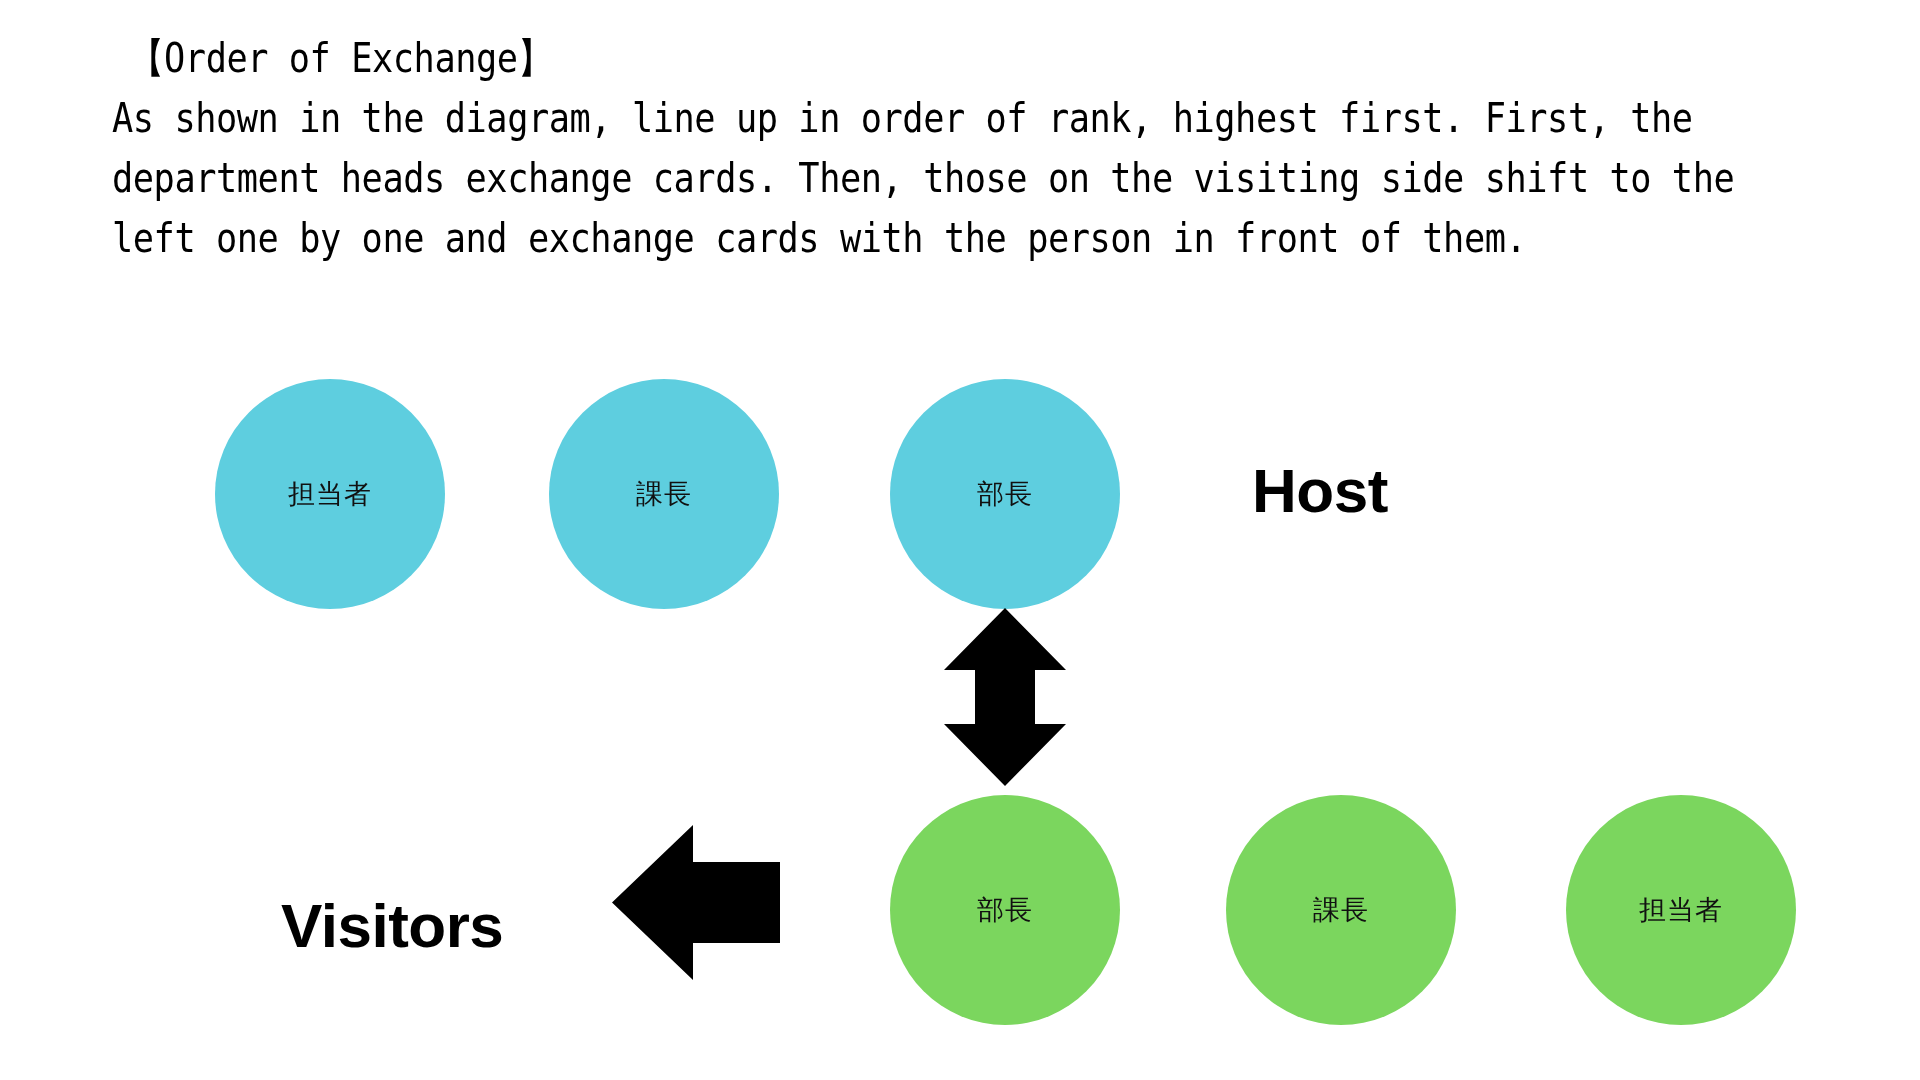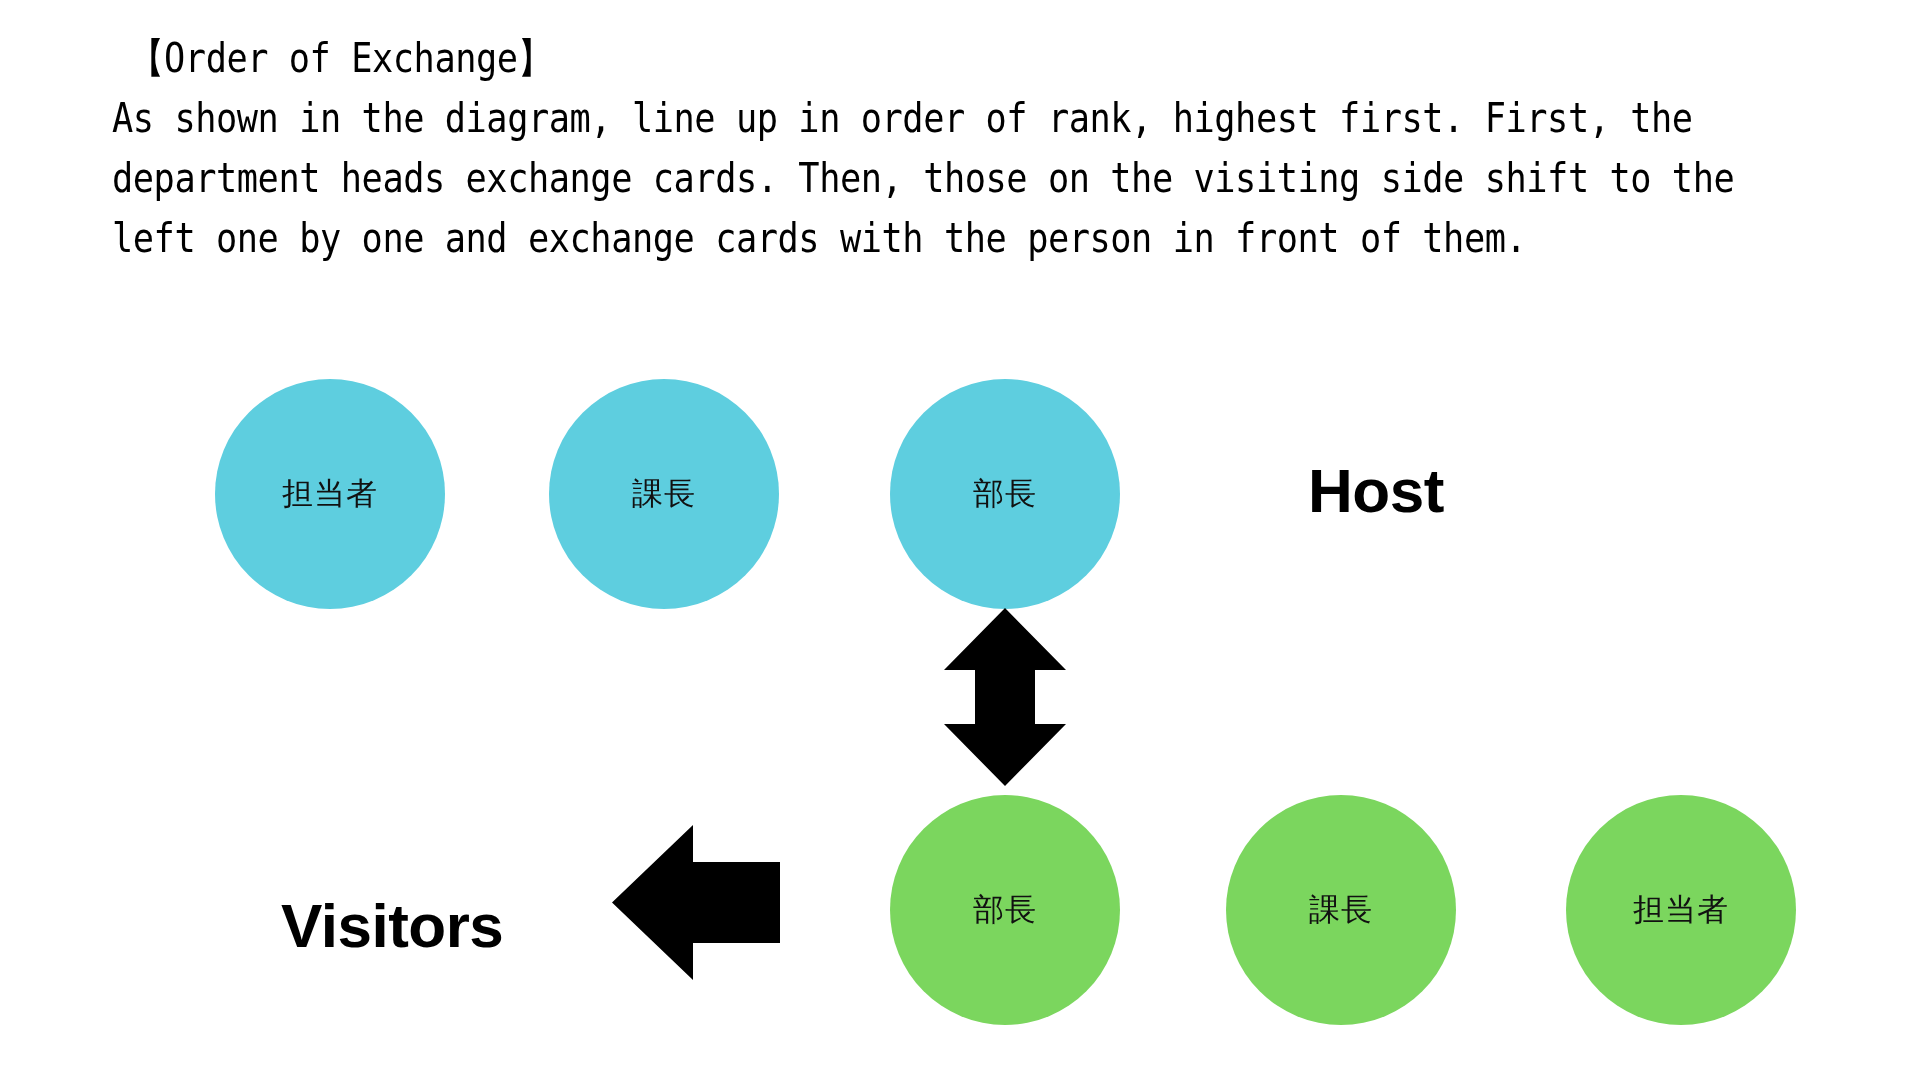--- a/index.html
+++ b/index.html
@@ -55,21 +55,21 @@
   
   .circle {
     position: absolute;
     border-radius: 50%;
     display: flex;
     align-items: center;
     justify-content: center;
   }
   .circle-label {
     font-family: "DejaVu Sans", sans-serif;
-    font-size: 31px;
+    font-size: 27px;
     color: #111111;
     letter-spacing: 1px;
     white-space: nowrap;
     user-select: none;
   }
 
   
   .side-label {
     position: absolute;
     font-family: "Liberation Sans", sans-serif;
@@ -103,21 +103,21 @@
   </div>
 
   <div class="circle" style="left:549px; top:379px; width:230px; height:230px; background:#5ECEDF;">
     <span class="circle-label">課長</span>
   </div>
 
   <div class="circle" style="left:890px; top:379px; width:230px; height:230px; background:#5ECEDF;">
     <span class="circle-label">部長</span>
   </div>
 
-  <div class="side-label" style="left:1308px; top:455px;">Host</div>
+  <div class="side-label" style="left:1252px; top:455px;">Host</div>
 
   <svg class="arrow-svg" style="left:944px; top:608px;" width="122" height="178" viewBox="0 0 122 178">
     <polygon points="61,0 122,62 91,62 91,116 122,116 61,178 0,116 31,116 31,62 0,62" fill="#000000"></polygon>
   </svg>
 
   <div class="circle" style="left:890px; top:795px; width:230px; height:230px; background:#7BD65E;">
     <span class="circle-label">部長</span>
   </div>
 
   <div class="circle" style="left:1226px; top:795px; width:230px; height:230px; background:#7BD65E;">

